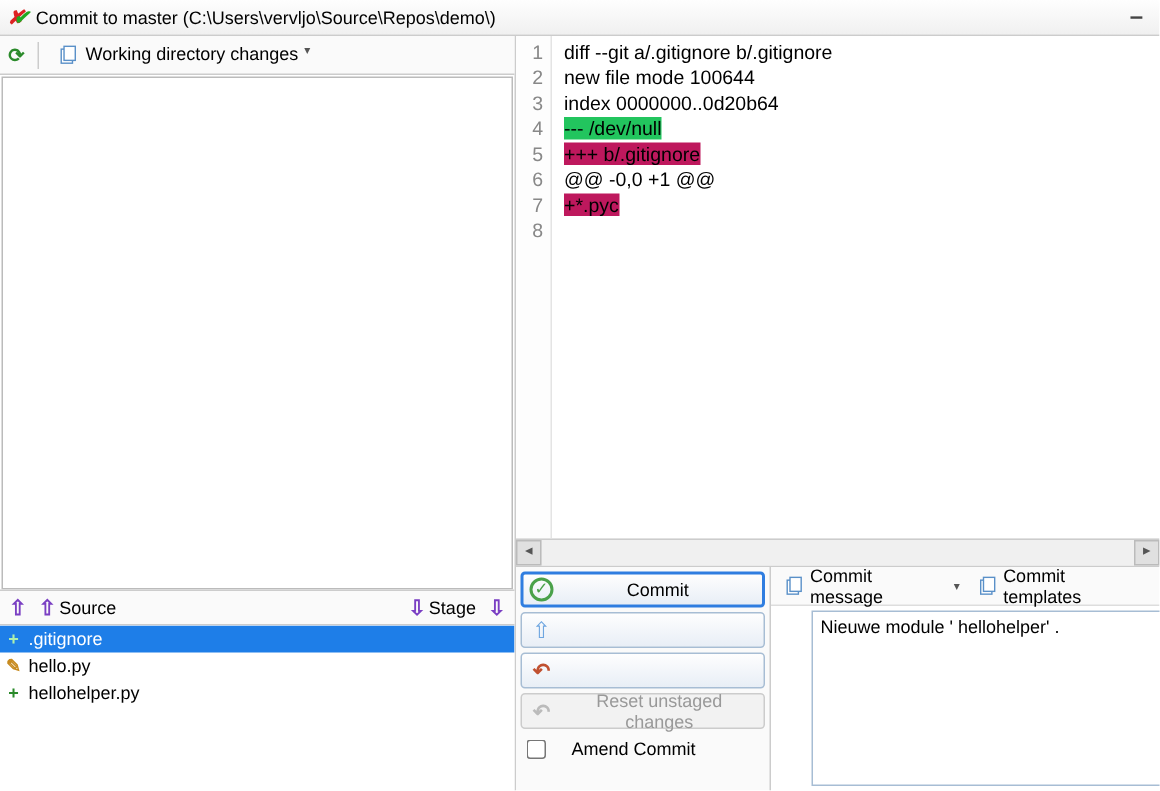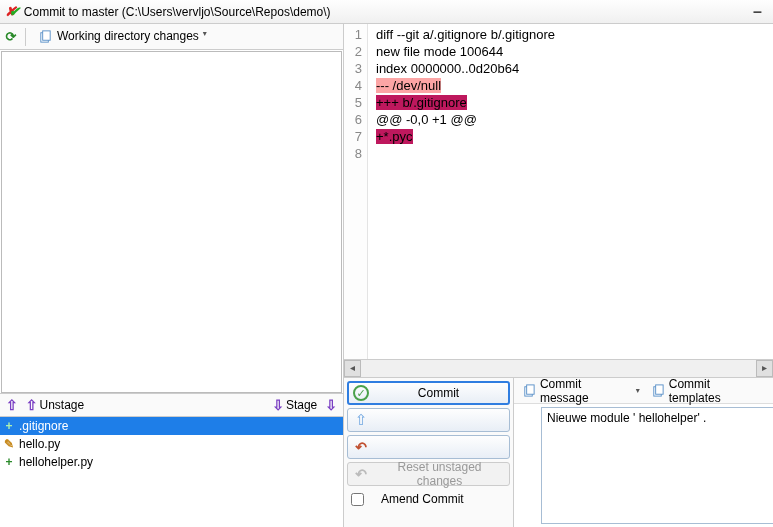--- a/index.html
+++ b/index.html
@@ -39,21 +39,21 @@
 .fic { width: 14px; text-align: center; font-weight: bold; }
 .fic.plus { color: #2a8a2a; }
 .fic.pen { color: #c78a1e; }
 .frow.selected .fic.plus { color: #aef0ae; }
 
 .diff-wrap { flex: 1; display: flex; font-family: "Consolas","Courier New",monospace; font-size: 13px; overflow: auto; background: #fff; position: relative; }
 .gutter { width: 24px; text-align: right; color: #888; padding: 2px 5px 0 0; border-right: 1px solid #e4e4e4; line-height: 17px; background: #fdfdfd; }
 .diff-lines { padding: 2px 0 0 8px; line-height: 17px; white-space: pre; }
 .dl { display: block; }
 .hd { }
-.del-i { background: #fca5a5; display:inline; }
+.del-i { background: #22c55e; display:inline; }
 .add-i { background: #be185d; display:inline; }
 .hunk {  }
 
 .hscroll { height: 18px; border-top: 1px solid #ccc; background: #f0f0f0; position: relative; }
 .hscroll .arrL, .hscroll .arrR { position: absolute; top: 0; width: 17px; height: 17px; background: #e0e0e0; border: 1px solid #bbb; text-align: center; font-size: 10px; line-height: 14px; color: #555; cursor: pointer; }
 .hscroll .arrL { left: 0; }
 .hscroll .arrR { right: 0; }
 
 .bottom-right { flex: 0 0 150px; display: flex; border-top: 1px solid #ccc; }
 .btn-col { width: 170px; border-right: 1px solid #ccc; padding: 3px; background: #fafafa; display: flex; flex-direction: column; gap: 3px; }
@@ -103,21 +103,21 @@
 
     <div class="file-area"></div>
 
     <div class="stage-row">
       <div class="sb">
           <span class="arrow-up">⇧</span>
         </div>
       <span class="sep"></span>
       <div class="sb">
         <span class="arrow-up">⇧</span>
-        <span>Unstage</span>
+        <span>Source</span>
       </div>
       <div class="spacer"></div>
       <div class="sb">
         <span class="arrow-down">⇩</span>
         <span>Stage</span>
       </div>
       <span class="sep"></span>
       <div class="sb">
           <span class="arrow-down">⇩</span>
         </div>

